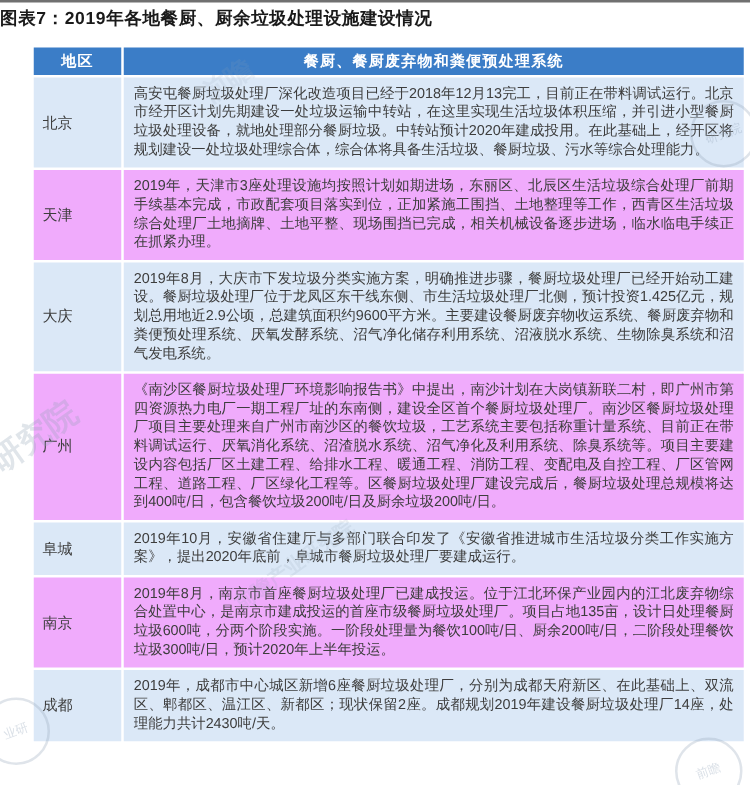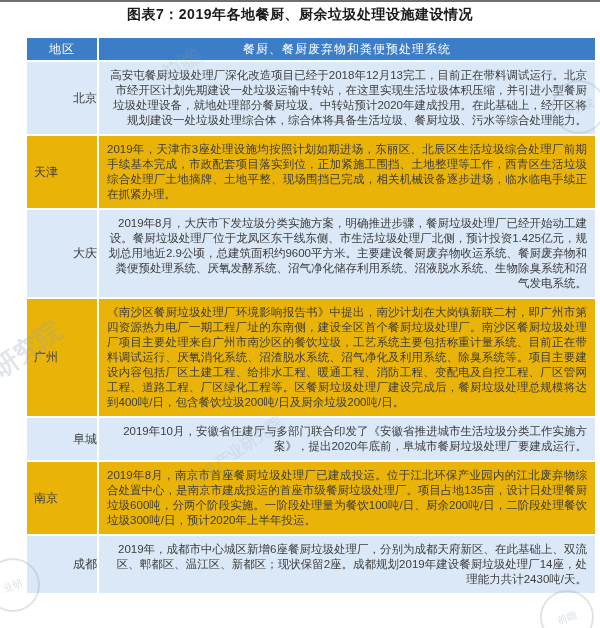--- a/index.html
+++ b/index.html
@@ -5,61 +5,61 @@
   * { margin: 0; padding: 0; box-sizing: border-box; }
   html, body { background: #ffffff; }
   body {
     width: 600px; height: 628px;
     font-family: "Liberation Sans", sans-serif;
     position: relative;
     overflow: hidden;
     border-top: 2px solid #707070;
   }
   .page-title {
-    text-align: center;
+    text-align: left;
     font-size: 14px;
     font-weight: bold;
     color: #1a1a1a;
     padding-top: 4px;
     letter-spacing: 0.5px;
   }
   .chart-table {
     margin-left: 25px;
     margin-top: 12px;
     width: 572px;
     border-collapse: separate;
     border-spacing: 2px;
     table-layout: fixed;
   }
   .chart-table th {
     background: #3b7dc7;
     color: #ffffff;
     font-size: 12px;
-    font-weight: normal;
+    font-weight: bold;
     height: 22px;
     text-align: center;
     letter-spacing: 1px;
   }
   .chart-table col.region-col { width: 70px; }
   .chart-table td {
     font-size: 11.5px;
     line-height: 15px;
     color: #3d3d3d;
     vertical-align: middle;
   }
   .chart-table td.region-cell {
     padding-left: 7px;
     font-size: 12px;
   }
   .chart-table td.detail-cell {
     padding: 6px 8px;
     text-align: justify;
   }
-  .chart-table tr.alt td { background: #dbe8f7; text-align: right; }
-  .chart-table tr.plain td { background: #eab308; }
+  .chart-table tr.alt td { background: #dbe8f7; }
+  .chart-table tr.plain td { background: #f0abfc; }
 
   
   .wm-text {
     position: absolute;
     color: rgba(145, 160, 180, 0.28);
     font-size: 20px;
     font-weight: bold;
     transform: rotate(-35deg);
     white-space: nowrap;
     pointer-events: none;

